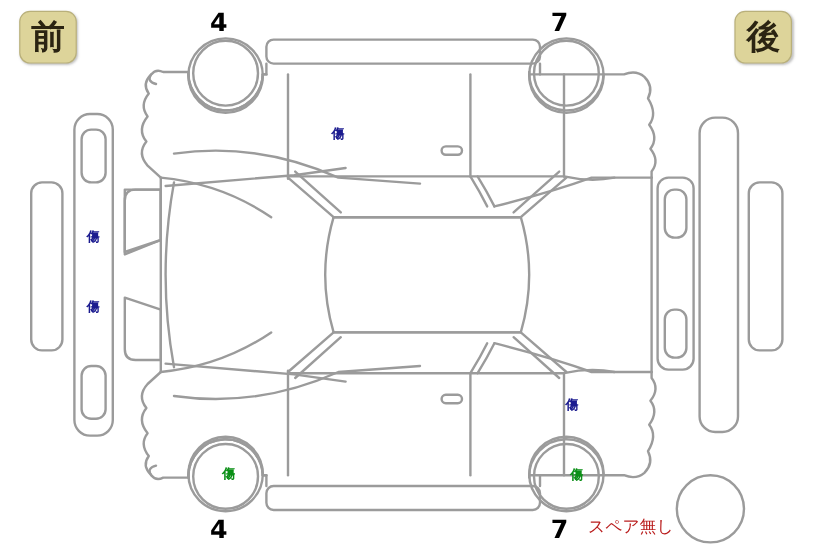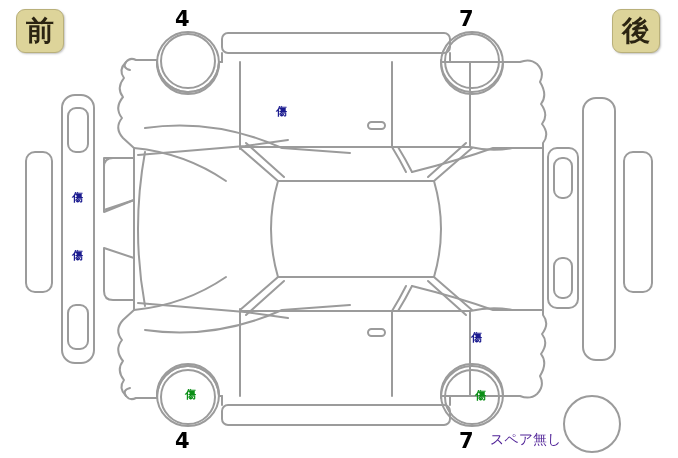--- a/index.html
+++ b/index.html
@@ -71,21 +71,21 @@
     font-family: "DejaVu Sans", "Liberation Sans", sans-serif;
     white-space: nowrap;
   }
 
   
   #spare-note {
     position: absolute;
     left: 490px;
     top: 432px;
     font-size: 14px;
-    color: #4c1d95;
+    color: #b91c1c;
     font-family: "DejaVu Sans", "Liberation Sans", sans-serif;
     line-height: 1;
     white-space: nowrap;
   }
 </style>
 </head>
 <body>
 
 <div id="stage">
 

